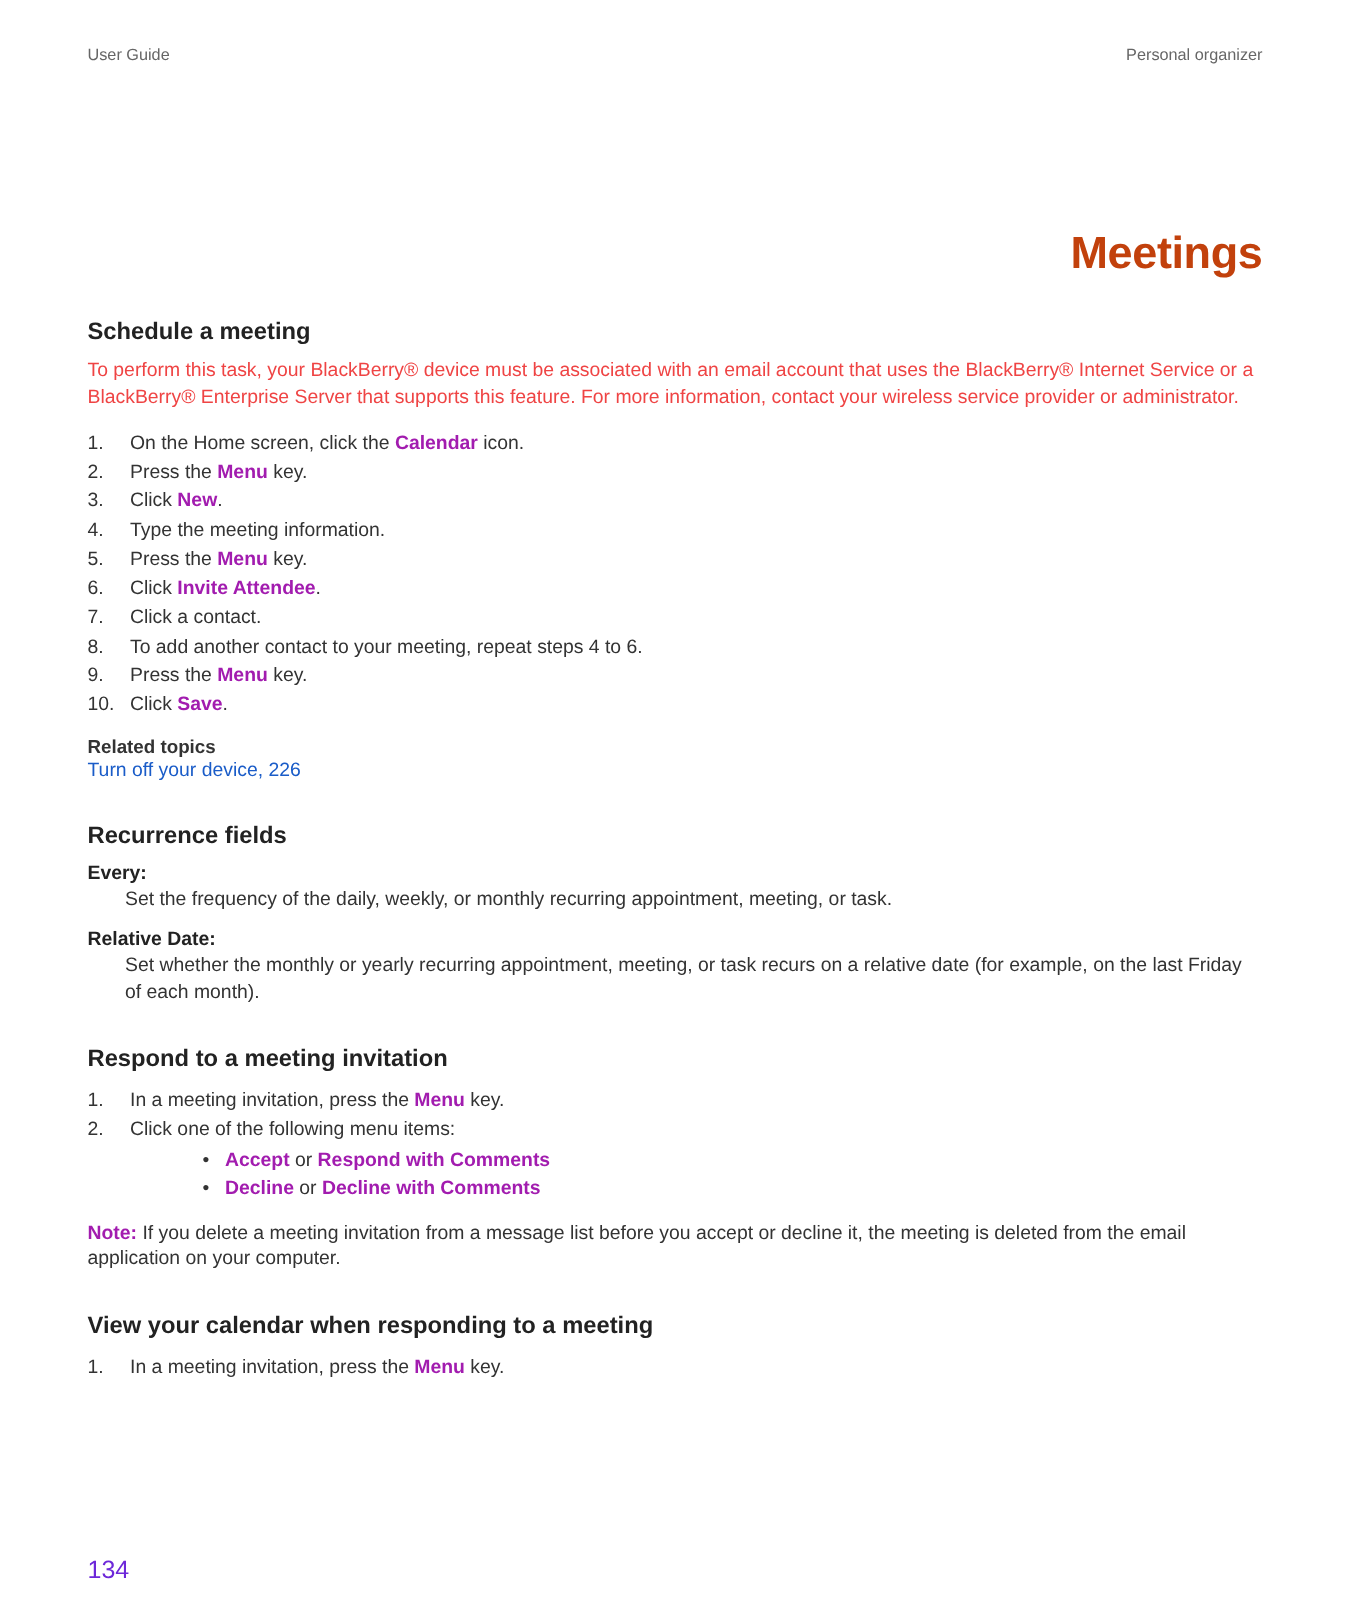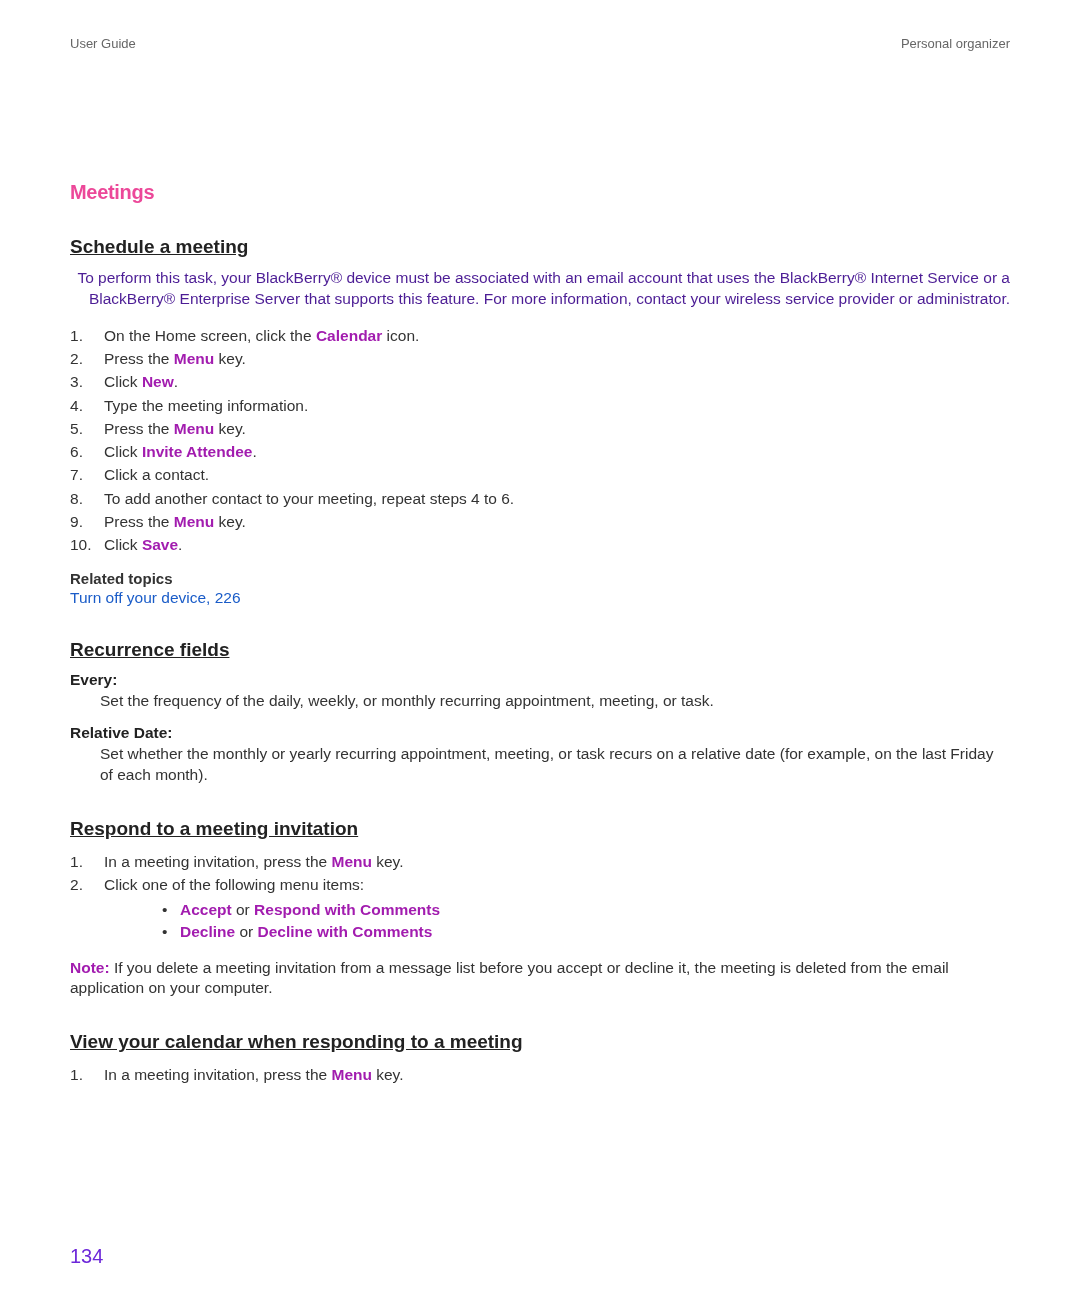--- a/index.html
+++ b/index.html
@@ -17,39 +17,38 @@
     font-family: "Segoe UI", "Helvetica Neue", Arial, sans-serif;
     color: #333333;
   }
   .header-row {
     display: flex;
     justify-content: space-between;
     font-size: 13px;
     color: #666666;
   }
   h1.title {
-    font-size: 20px;
-    font-weight: 700;
-    color: #ec4899;
+    font-size: 36px;
+    font-weight: 700;
+    color: #c2410c;
     margin: 130px 0 30px 0;
     letter-spacing: -0.3px;
+    text-align: right;
   }
   h2.section {
     font-size: 19px;
     font-weight: 700;
     color: #222;
     margin: 32px 0 10px 0;
-    text-decoration: underline;
   }
   p.body {
     font-size: 15.5px;
     line-height: 1.35;
     margin: 8px 0 14px 0;
-    color: #4c1d95;
-    text-align: right;
+    color: #ef4444;
   }
   ol.steps {
     margin: 2px 0 14px 0;
     padding-left: 0;
     list-style: none;
     counter-reset: step;
   }
   ol.steps > li {
     font-size: 15.5px;
     line-height: 1.5;

